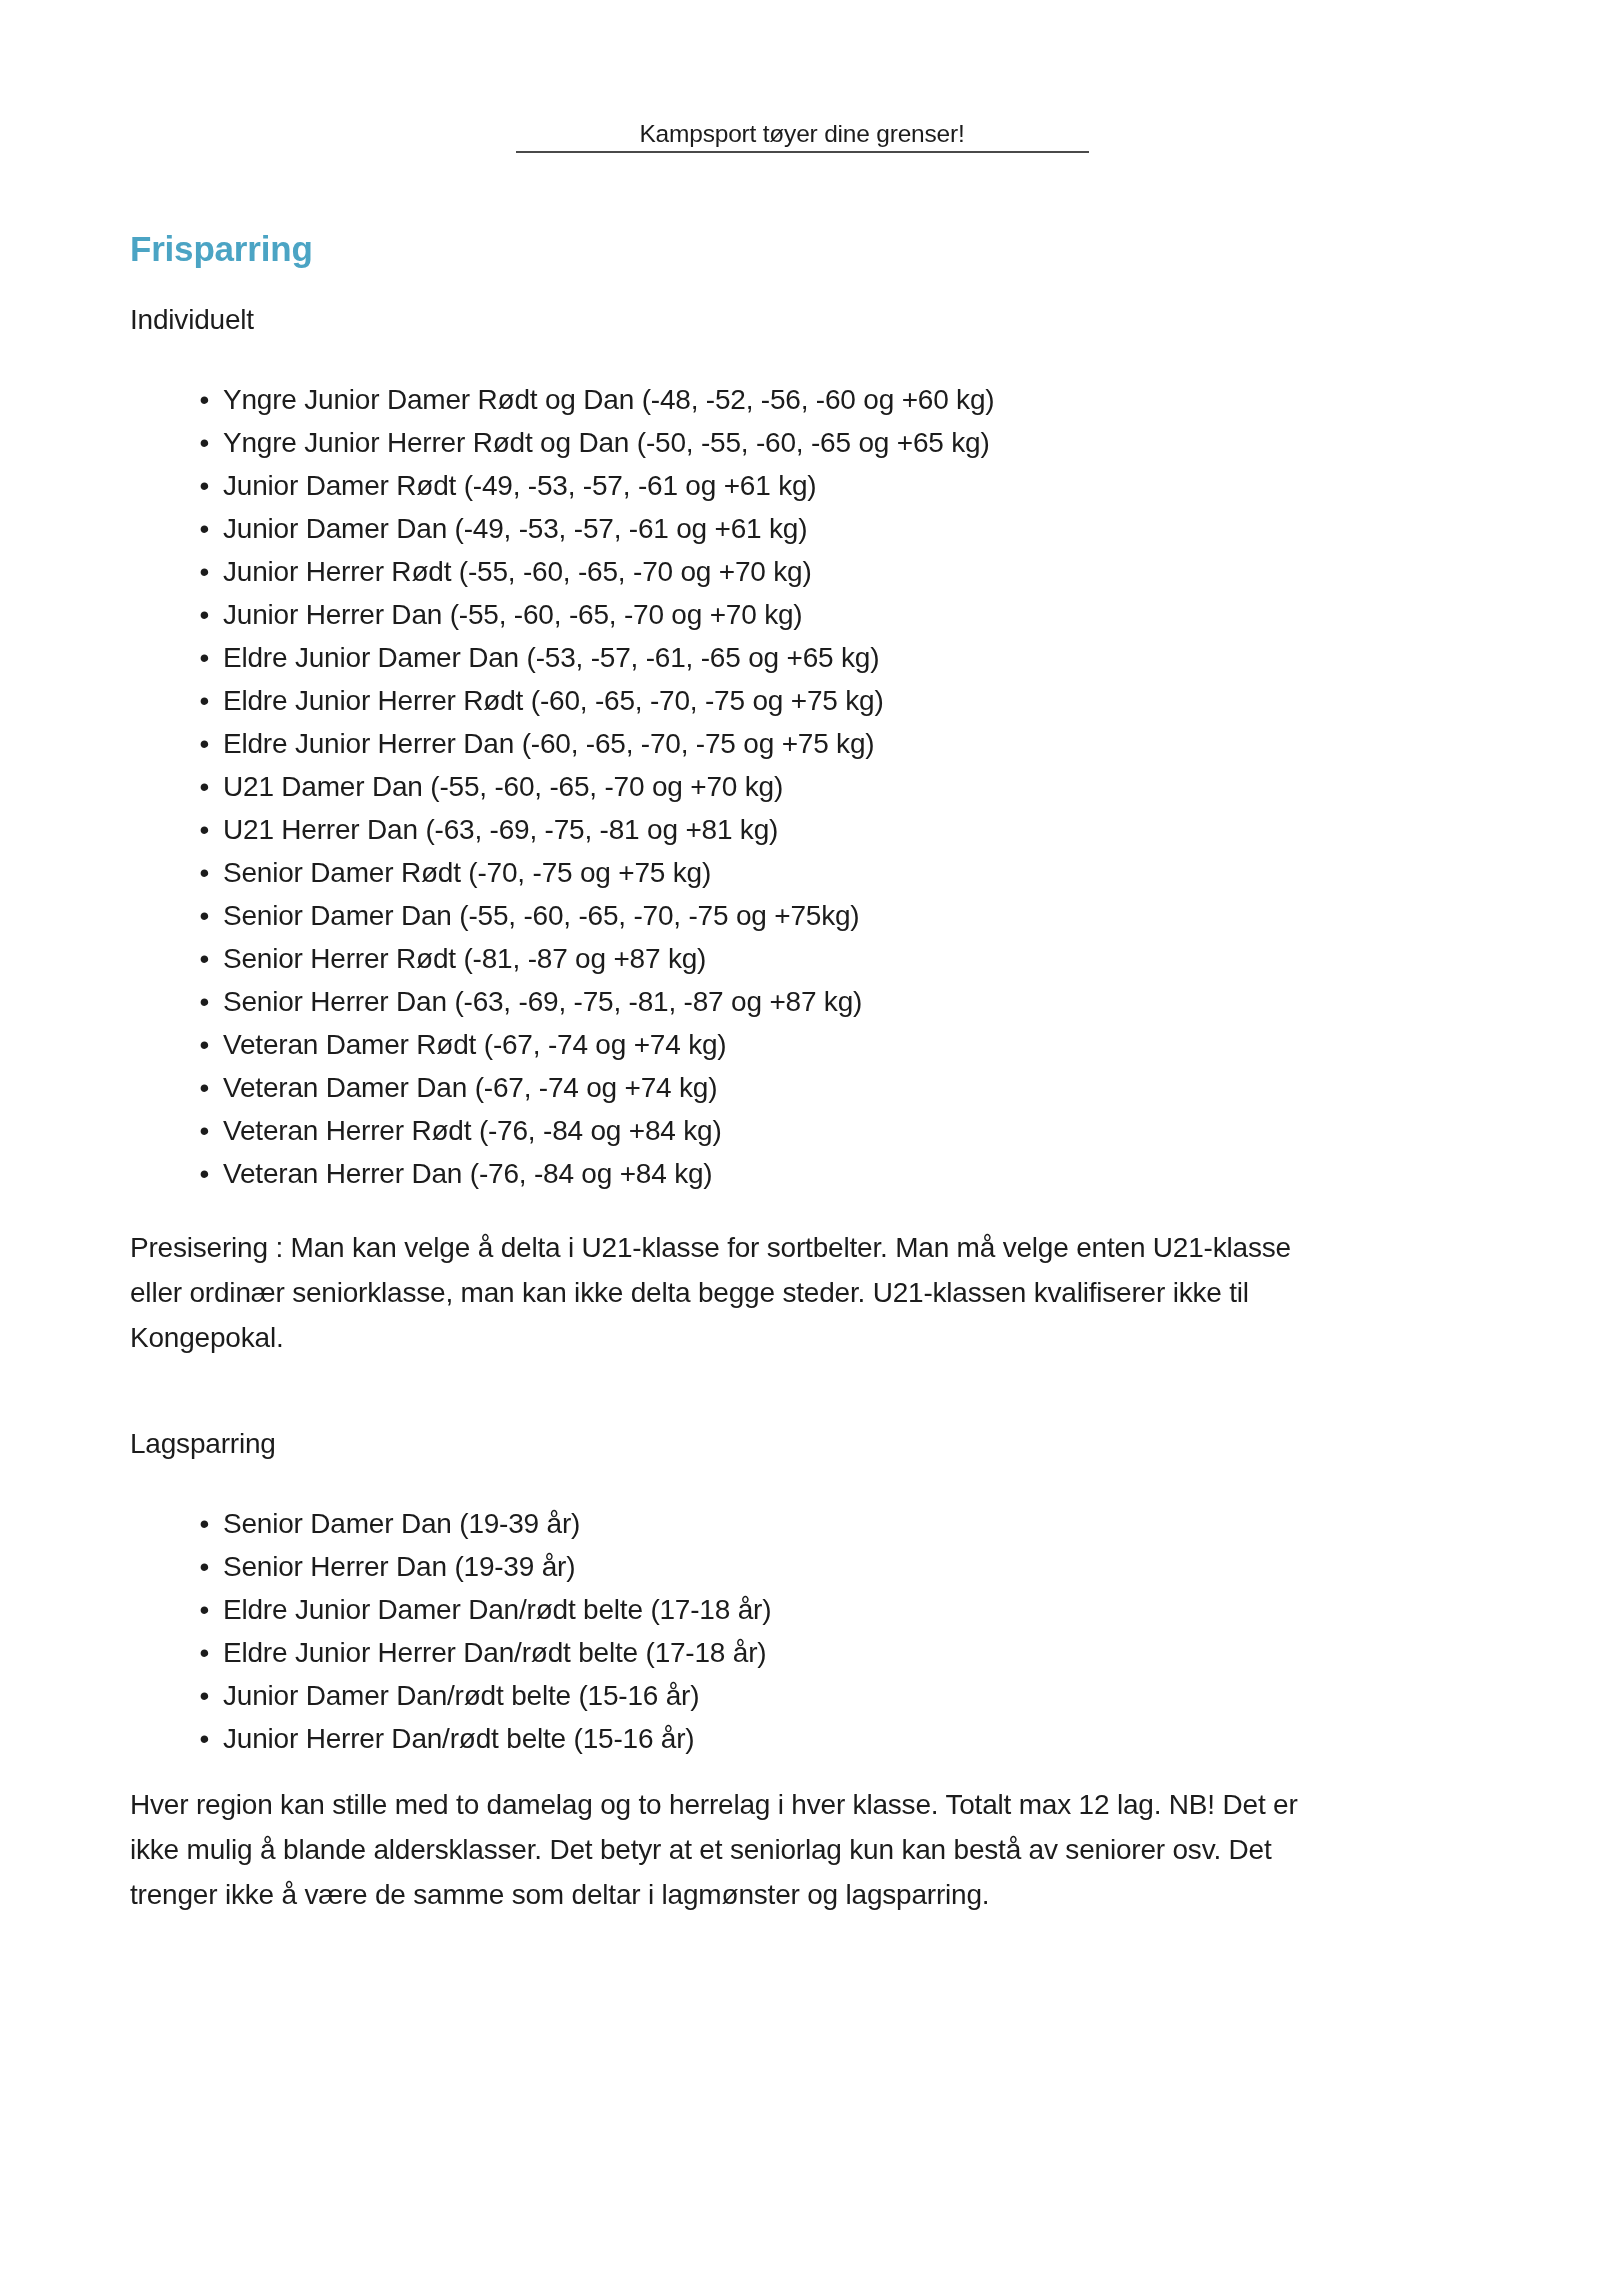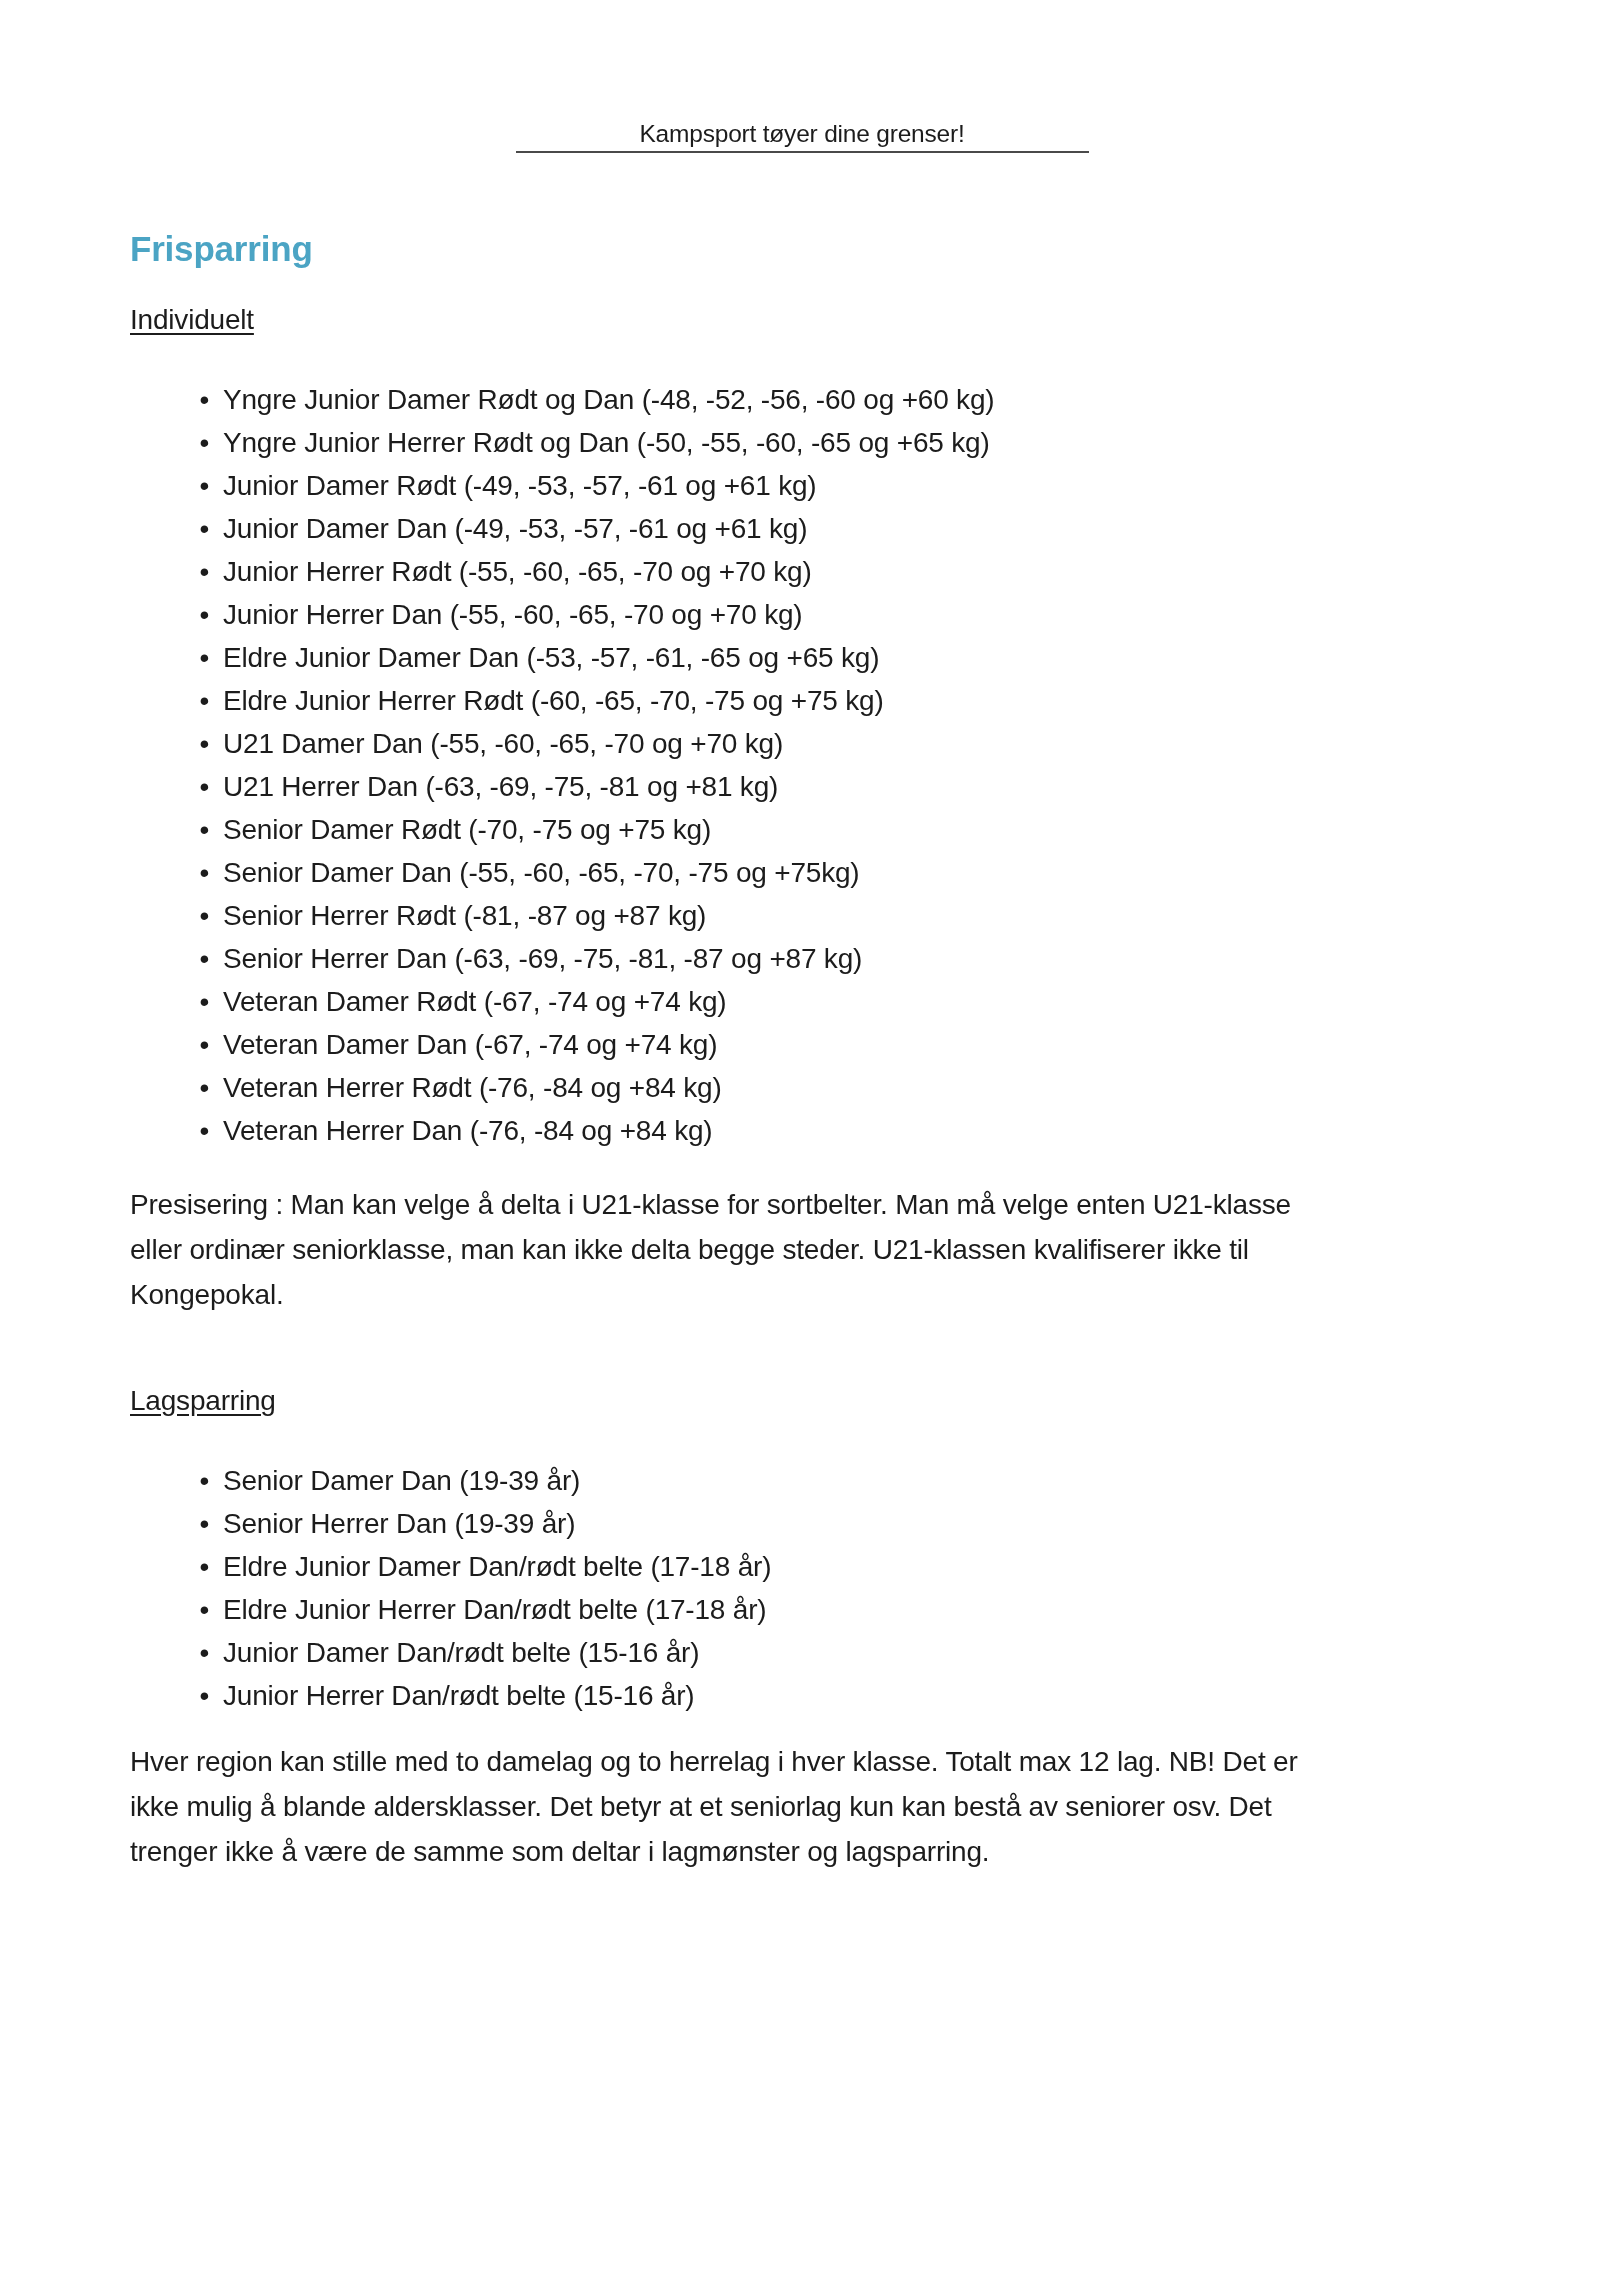--- a/index.html
+++ b/index.html
@@ -43,21 +43,20 @@
     font-size: 35px;
     line-height: 43px;
     font-weight: bold;
     color: var(--accent, #4ba4c4);
   }
   .section-heading {
     margin: 32px 0 0 0;
     font-size: 28px;
     line-height: 35px;
     font-weight: normal;
-    text-decoration: underline;
     text-underline-offset: 3.9px;
   }
   .section-heading.team {
     margin-top: 66px;
   }
   ul.category-list {
     list-style: none;
     margin: 41px 0 0 0;
     padding: 0 0 0 93px;
   }
@@ -99,20 +98,21 @@
 
   <ul class="category-list">
       <li>Yngre Junior Damer Rødt og Dan (-48, -52, -56, -60 og +60 kg)</li>
       <li>Yngre Junior Herrer Rødt og Dan (-50, -55, -60, -65 og +65 kg)</li>
       <li>Junior Damer Rødt (-49, -53, -57, -61 og +61 kg)</li>
       <li>Junior Damer Dan (-49, -53, -57, -61 og +61 kg)</li>
       <li>Junior Herrer Rødt (-55, -60, -65, -70 og +70 kg)</li>
       <li>Junior Herrer Dan (-55, -60, -65, -70 og +70 kg)</li>
       <li>Eldre Junior Damer Dan (-53, -57, -61, -65 og +65 kg)</li>
       <li>Eldre Junior Herrer Rødt (-60, -65, -70, -75 og +75 kg)</li>
+      <li>Eldre Junior Herrer Dan (-60, -65, -70, -75 og +75 kg)</li>
       <li>U21 Damer Dan (-55, -60, -65, -70 og +70 kg)</li>
       <li>U21 Herrer Dan (-63, -69, -75, -81 og +81 kg)</li>
       <li>Senior Damer Rødt (-70, -75 og +75 kg)</li>
       <li>Senior Damer Dan (-55, -60, -65, -70, -75 og +75kg)</li>
       <li>Senior Herrer Rødt (-81, -87 og +87 kg)</li>
       <li>Senior Herrer Dan (-63, -69, -75, -81, -87 og +87 kg)</li>
       <li>Veteran Damer Rødt (-67, -74 og +74 kg)</li>
       <li>Veteran Damer Dan (-67, -74 og +74 kg)</li>
       <li>Veteran Herrer Rødt (-76, -84 og +84 kg)</li>
       <li>Veteran Herrer Dan (-76, -84 og +84 kg)</li>

